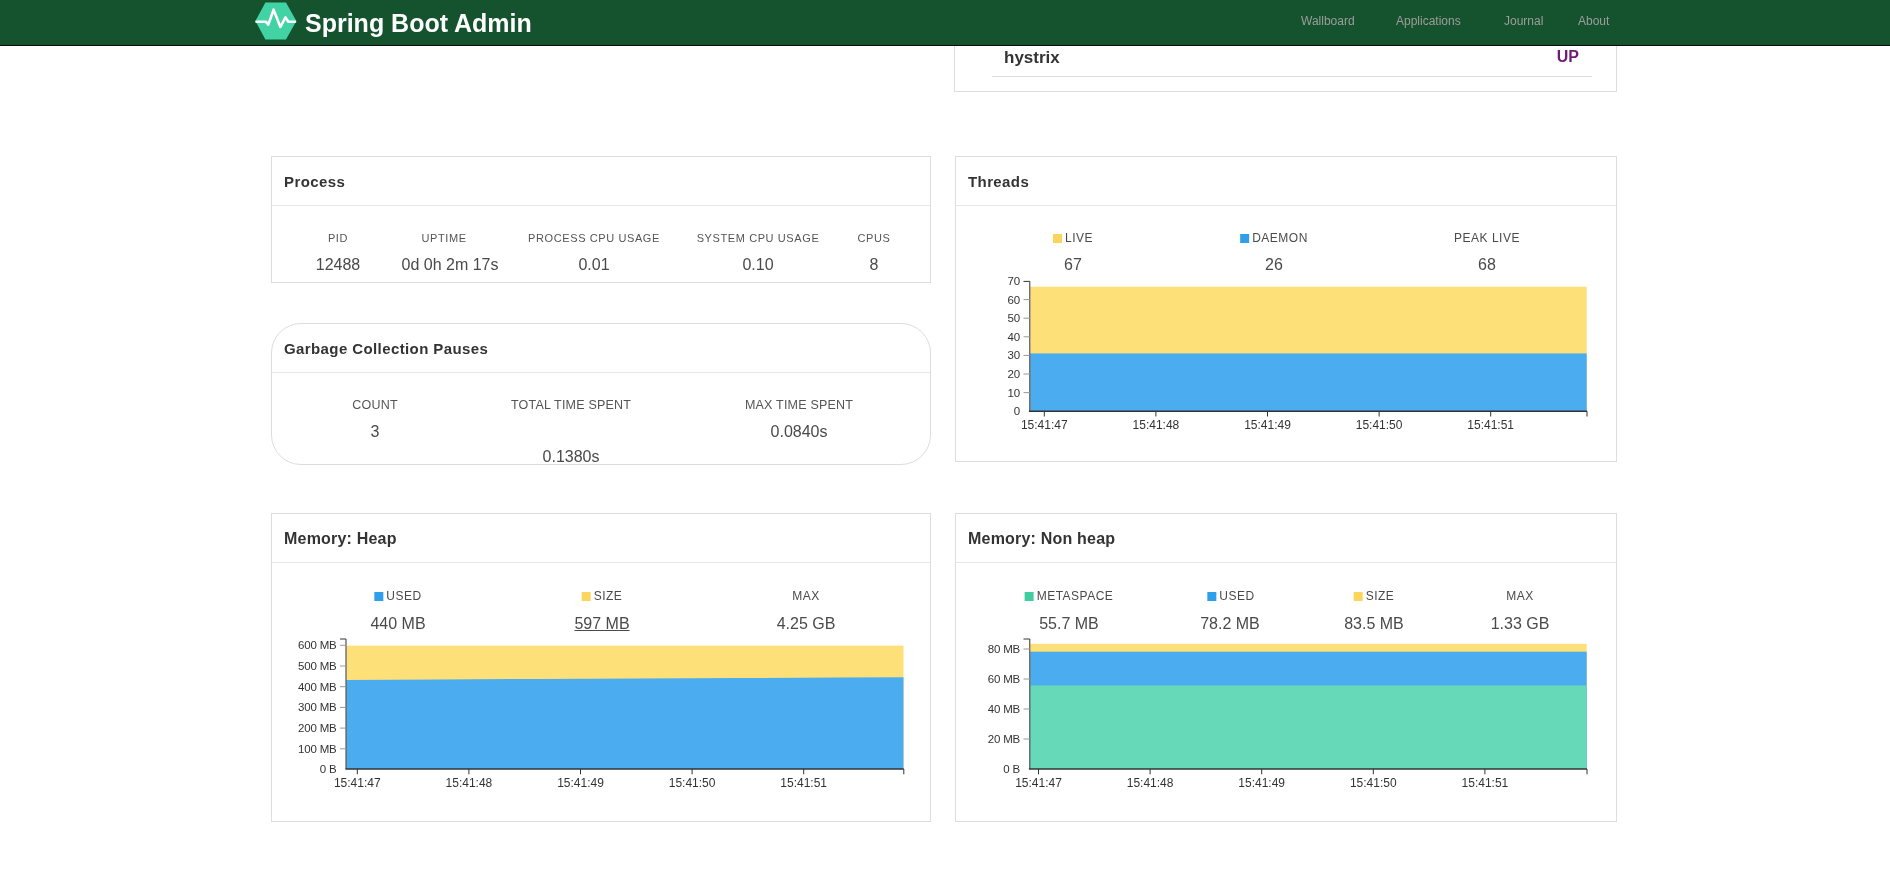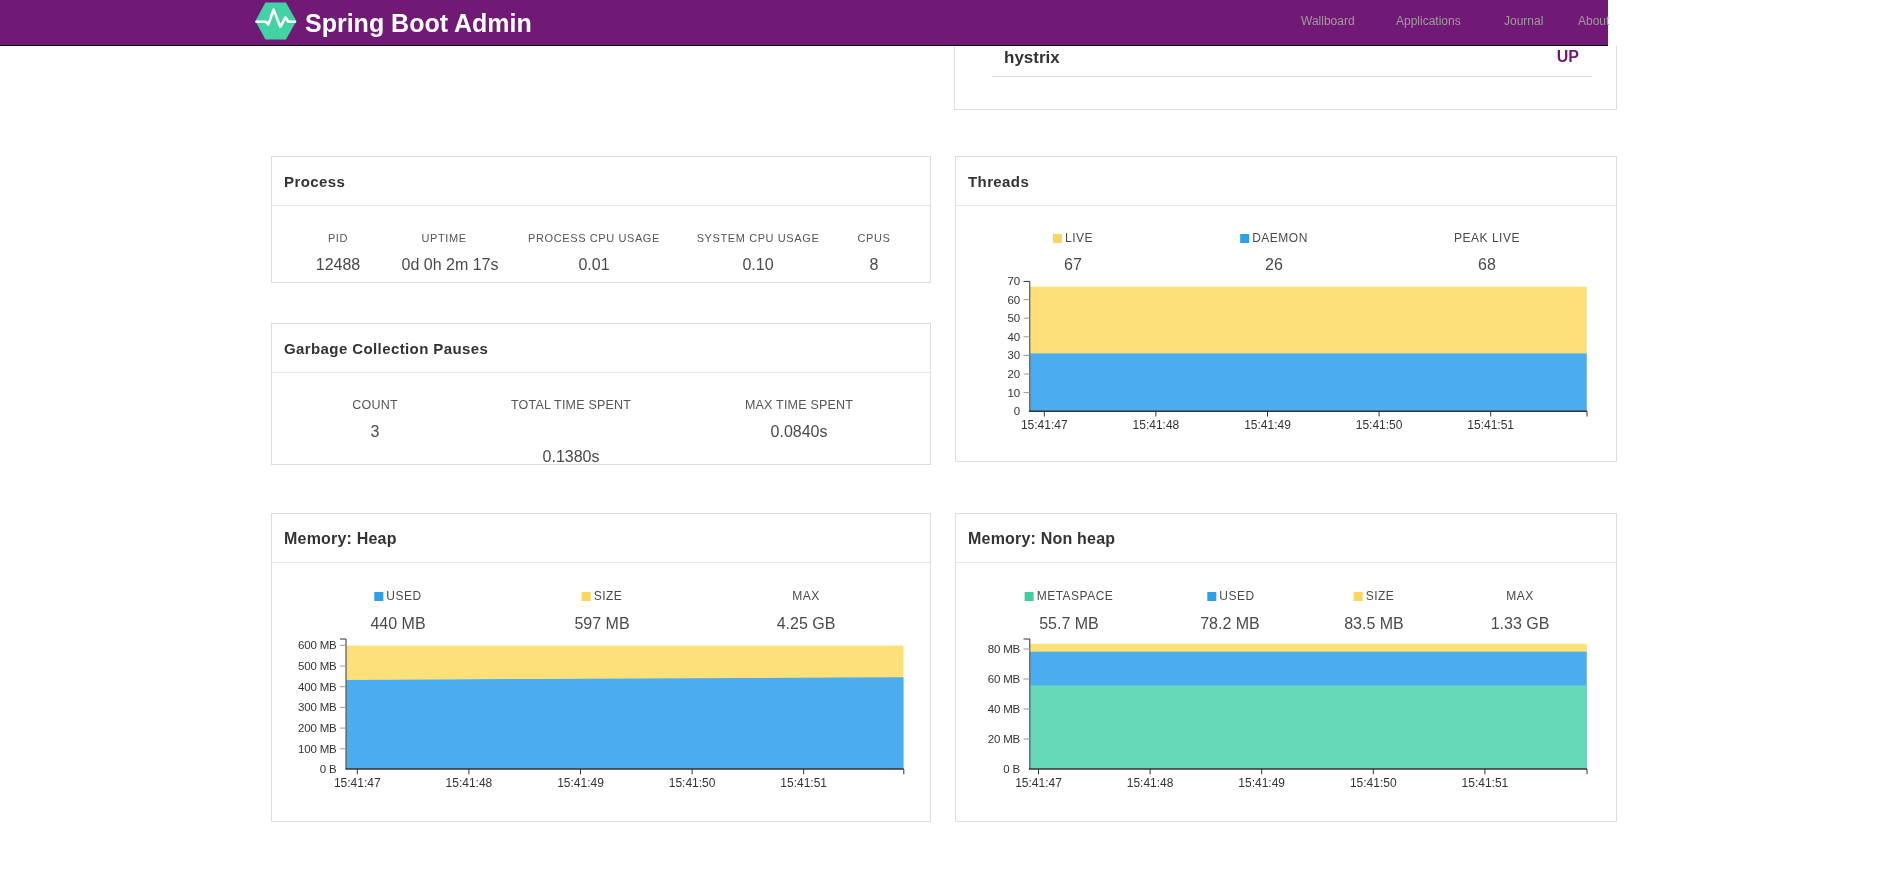--- a/index.html
+++ b/index.html
@@ -1,19 +1,19 @@
 <!DOCTYPE html>
 <html><head>
 <meta charset="utf-8">
 <style>
   html,body{margin:0;padding:0;background:#fff;}
   body{width:1890px;height:892px;position:relative;font-family:"Liberation Sans",sans-serif;overflow:hidden;}
   .abs{position:absolute;}
   
-  #navbar{position:absolute;left:0;top:0;width:1608px;height:45px;background:#701a75;border-bottom:1px solid #0a0a0a;}
+  #navbar{position:absolute;left:0;top:0;width:1890px;height:45px;background:#14532d;border-bottom:1px solid #0a0a0a;}
   #brand{position:absolute;left:305px;top:0;height:45px;line-height:47px;color:#fff;font-size:25px;font-weight:bold;white-space:nowrap;}
   .navlink{position:absolute;top:0;height:45px;line-height:43px;color:#9d9d9d;font-size:12px;}
   
   .card{position:absolute;background:#fff;border:1px solid #ddd;box-sizing:border-box;}
   .card h2{position:absolute;left:12px;margin:0;font-size:15px;font-weight:bold;color:#333;white-space:nowrap;letter-spacing:0.4px;}
   .hborder{position:absolute;left:0;width:100%;height:0;border-top:1px solid #e7e7e7;}
   .lbl{position:absolute;transform:translate(-50%,-50%);font-size:11px;letter-spacing:0.6px;color:#555;white-space:nowrap;}
   .lblg{position:absolute;transform:translate(-50%,-50%);font-size:12.5px;letter-spacing:0.2px;color:#555;white-space:nowrap;}
   .val{position:absolute;transform:translate(-50%,-50%);font-size:16px;color:#4a4a4a;white-space:nowrap;}
   .leg{position:absolute;transform:translate(-50%,-50%);font-size:12px;letter-spacing:0.5px;color:#4a4a4a;white-space:nowrap;}
@@ -29,42 +29,42 @@
     <polygon points="10.4,0.5 31.0,0.5 41.4,19 31.0,37.5 10.4,37.5 0.4,19" fill="#42d3a5"></polygon>
     <polyline points="1.5,19.8 11.0,19.8 13.3,22.6 18.6,7.7 25.4,24.9 30.5,15.4 33.3,19.8 40,19.8" fill="none" stroke="#fff" stroke-width="2.6" stroke-linecap="round" stroke-linejoin="round"></polyline>
   </svg>
   <div id="brand">Spring Boot Admin</div>
   <div class="navlink" style="left:1301px">Wallboard</div>
   <div class="navlink" style="left:1396px">Applications</div>
   <div class="navlink" style="left:1504px">Journal</div>
   <div class="navlink" style="left:1578px">About</div>
 </div>
 
-<div class="card" id="hystrixcard" style="left:954px;top:46px;width:663px;height:64px;border-top:none;">
+<div class="card" id="hystrixcard" style="left:954px;top:46px;width:663px;height:46px;border-top:none;">
   <div style="position:absolute;left:49px;top:0px;height:23px;line-height:23px;font-size:17px;font-weight:bold;color:#333;">hystrix</div>
   <div style="position:absolute;right:37px;top:0px;height:21px;line-height:21px;font-size:16px;font-weight:bold;color:#701a75;">UP</div>
   <div style="position:absolute;left:37px;top:30px;width:600px;border-top:1px solid #ddd;"></div>
 </div>
 
 <div class="card" style="left:271px;top:156px;width:660px;height:127px;">
   <h2 style="top:16px;">Process</h2>
   <div class="hborder" style="top:48px;"></div>
   <div class="lbl" style="left:66px;top:81px;">PID</div>
   <div class="lbl" style="left:172px;top:81px;">UPTIME</div>
   <div class="lbl" style="left:322px;top:81px;">PROCESS CPU USAGE</div>
   <div class="lbl" style="left:486px;top:81px;">SYSTEM CPU USAGE</div>
   <div class="lbl" style="left:602px;top:81px;">CPUS</div>
   <div class="val" style="left:66px;top:108px;">12488</div>
   <div class="val" style="left:172px;top:108px;margin-left:6px;">0d 0h 2m 17s</div>
   <div class="val" style="left:322px;top:108px;">0.01</div>
   <div class="val" style="left:486px;top:108px;">0.10</div>
   <div class="val" style="left:602px;top:108px;">8</div>
 </div>
 
-<div class="card" style="left:271px;top:323px;width:660px;height:142px;">
+<div class="card" style="left:271px;top:323px;width:660px;height:142px;border-radius:30px;">
   <h2 style="top:16px;">Garbage Collection Pauses</h2>
   <div class="hborder" style="top:48px;"></div>
   <div class="lblg" style="left:103px;top:81px;">COUNT</div>
   <div class="lblg" style="left:299px;top:81px;text-align:right;">TOTAL TIME SPENT</div>
   <div class="lblg" style="left:527px;top:81px;">MAX TIME SPENT</div>
   <div class="val" style="left:103px;top:108px;">3</div>
   <div class="val" style="left:299px;top:108px;margin-top:25px;">0.1380s</div>
   <div class="val" style="left:527px;top:108px;">0.0840s</div>
 </div>
 
@@ -122,21 +122,21 @@
   </g>
 </svg>
 
 <div class="card" style="left:271px;top:513px;width:660px;height:309px;">
   <h2 style="top:16px;font-size:16px;letter-spacing:0.2px;">Memory: Heap</h2>
   <div class="hborder" style="top:48px;"></div>
   <div class="leg" style="left:126px;top:82px;"><span class="sq" style="background:#2e9fe8"></span>USED</div>
   <div class="leg" style="left:330px;top:82px;"><span class="sq" style="background:#fcd65c"></span>SIZE</div>
   <div class="leg" style="left:534px;top:82px;">MAX</div>
   <div class="val" style="left:126px;top:110px;">440 MB</div>
-  <div class="val" style="left:330px;top:110px;">597 MB</div>
+  <div class="val" style="left:330px;top:110px;text-decoration:underline;">597 MB</div>
   <div class="val" style="left:534px;top:110px;">4.25 GB</div>
 </div>
 <svg class="abs" style="left:285px;top:630px;" width="645" height="162" viewBox="0 0 645 162">
 
   <rect x="61.3" y="15.6" width="557.2" height="123.4" fill="#fde078"></rect>
   <polygon points="61.3,50 155.0,49.4 255.0,48.9 355.0,48.5 455.0,48 555.0,47.6 618.5,47.3 618.5,139 61.3,139" fill="#4bacf0"></polygon>
 
   <line x1="61.0" y1="9" x2="61.0" y2="139" stroke="#333" stroke-width="1"></line>
   <line x1="55.0" y1="9" x2="61.0" y2="9" stroke="#333" stroke-width="1"></line>
   <g stroke="#999" stroke-width="1">

